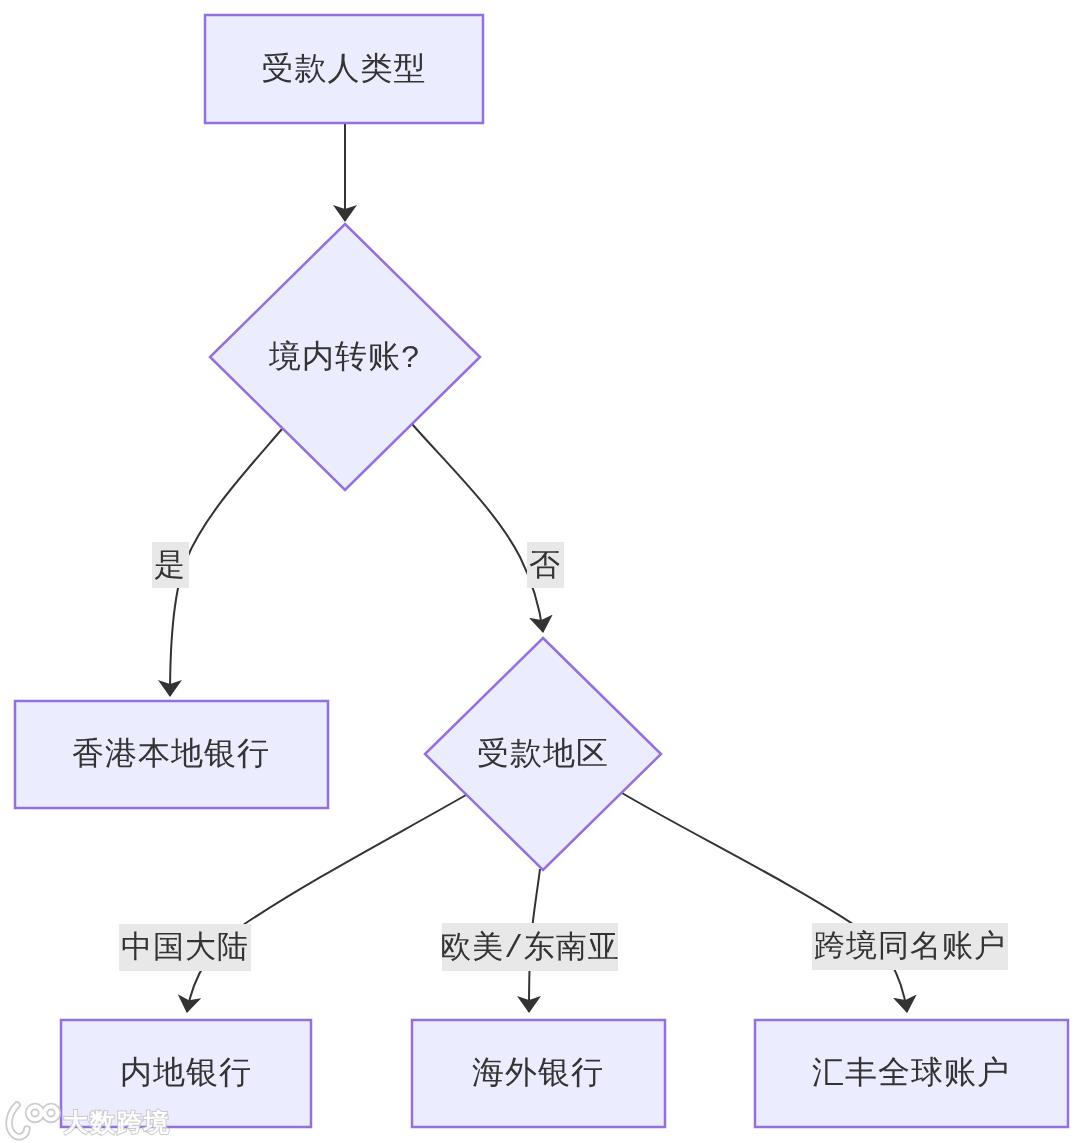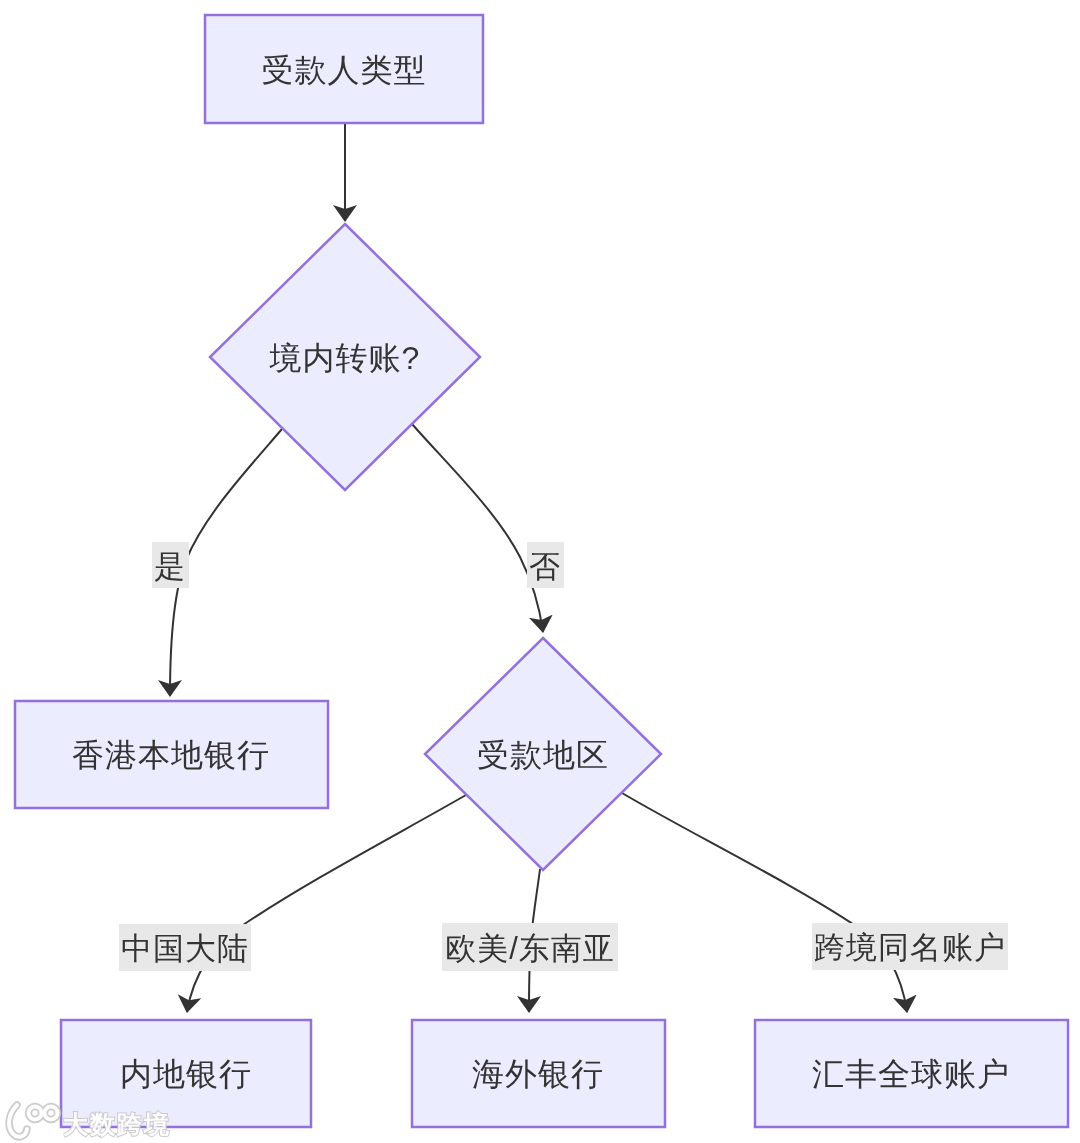--- a/index.html
+++ b/index.html
@@ -1,17 +1,17 @@
 <!DOCTYPE html>
 <html><head>
 <meta charset="utf-8">
 <style>
   html,body{margin:0;padding:0;background:#ffffff;}
   .canvas{position:relative;width:1080px;height:1143px;background:#ffffff;overflow:hidden;
-          font-family:Liberation Sans, sans-serif;}
+          font-family:Liberation Mono, monospace;}
   svg{display:block;}
   .edge{fill:none;stroke:#333333;stroke-width:2px;}
   .node-rect{fill:#ECECFF;stroke:#9370DB;stroke-width:2.5px;}
   .node-diamond{fill:#ECECFF;stroke:#9370DB;stroke-width:2.5px;}
   .node-text{fill:#333333;font-size:32px;text-anchor:middle;letter-spacing:1px;}
   .edge-label-bg{fill:#e8e8e8;}
   .edge-label-text{fill:#333333;font-size:31px;text-anchor:middle;letter-spacing:1px;}
   .wm-text{fill:#ffffff;stroke:#c8c8c8;stroke-width:2px;paint-order:stroke;
            font-size:25px;letter-spacing:2px;font-weight:bold;}
 </style>

